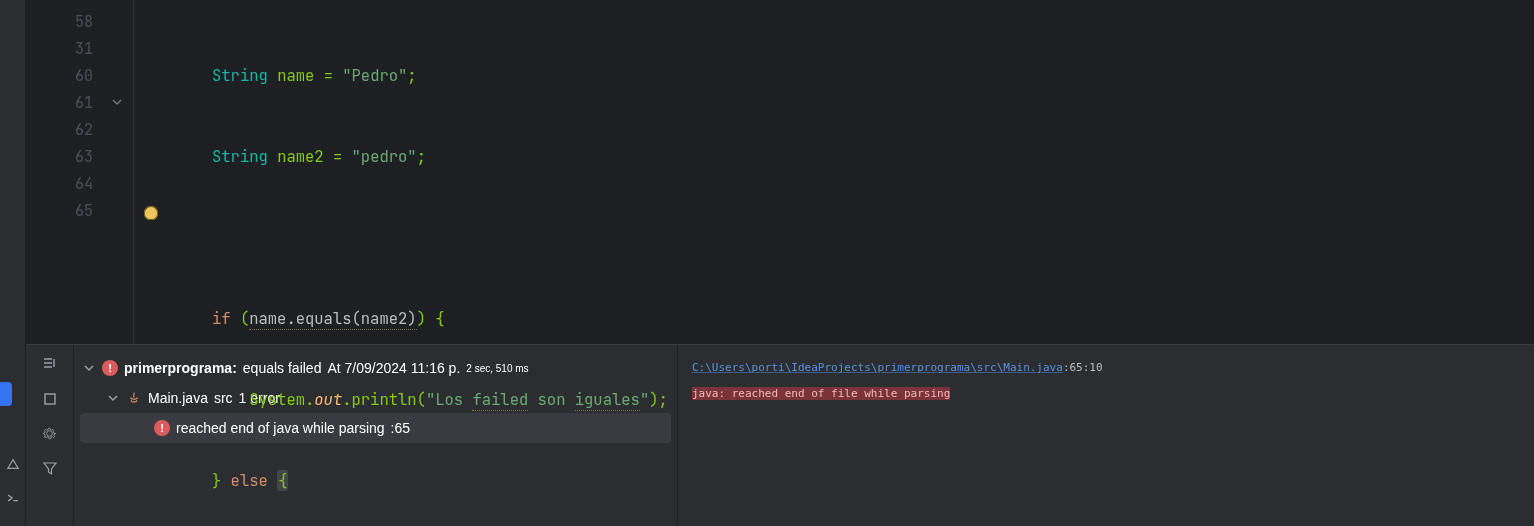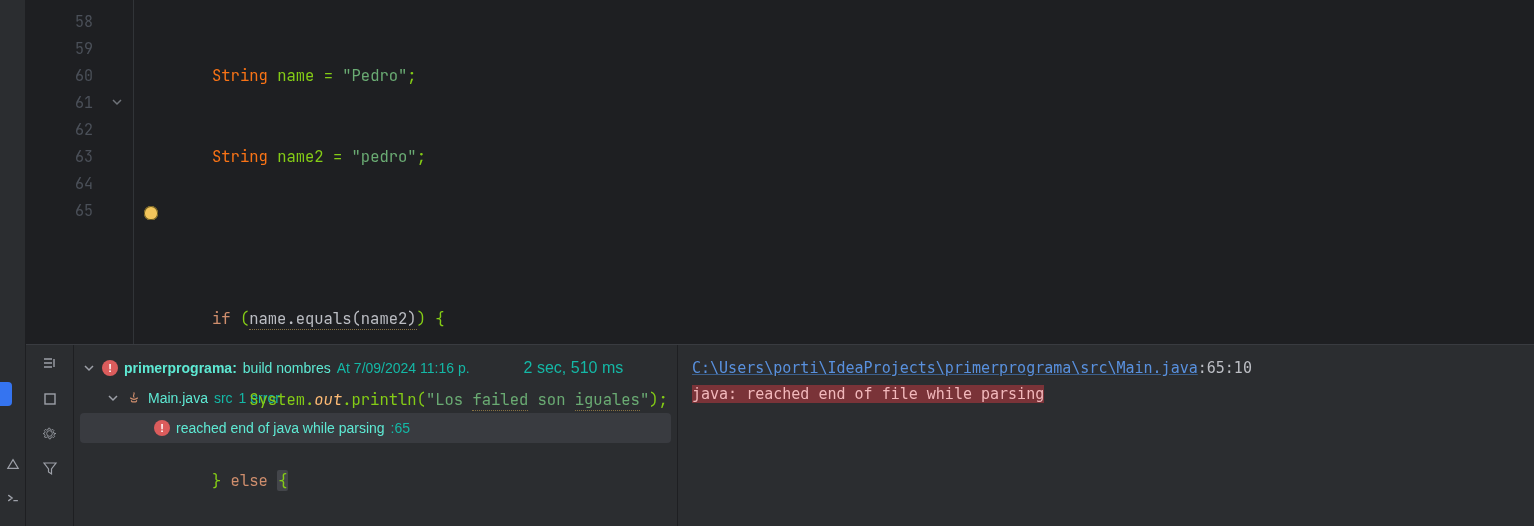--- a/index.html
+++ b/index.html
@@ -92,21 +92,21 @@
     padding-top: 8px;
     font-size: 15.5px;
     line-height: 27px;
     white-space: pre;
     position: relative;
   }
   .code-line { height: 27px; padding-left: 78px; }
 
   
   .kw   { color: #cf8e6d; }
-  .type { color: #f97316; }
+  .type { color: #14b8a6; }
   .str  { color: #6aab73; }
   .fld  { color: #fdba74; font-style: italic; }
   .warn { color: #bcbec4; border-bottom: 1px dotted #857042; }
   .warn-str { color: #6aab73; border-bottom: 1px dotted #857042; }
   .pln  { color: #84cc16; }
   .brace-hl { background: #43454a; border-radius:2px; padding:0 1px;}
 
   .minimap {
     position:absolute;
     right:0; top:0; bottom:0;
@@ -190,28 +190,28 @@
   .err-icon {
     width:16px; height:16px; border-radius:50%;
     background:#db5c5c;
     display:inline-flex; align-items:center; justify-content:center;
     color:#fff; font-size:11px; font-weight:700;
   }
   .java-icon {
     width:16px; height:16px;
     display:inline-flex; align-items:center; justify-content:center;
   }
-  .tree-text { color:#5eead4; }
-  .tree-dim  { color:#14b8a6; }
+  .tree-text { color:#ffffff; }
+  .tree-dim  { color:#ffffff; }
 
   .error-output {
     flex:1;
     padding: 10px 14px;
     font-family: ui-monospace, Consolas, monospace;
-    font-size: 15px;
+    font-size: 11px;
     line-height: 26px;
     white-space: pre;
     color:#bcbec4;
     overflow:auto;
   }
   .file-link { color:#5991df; text-decoration: underline; text-decoration-color:#3b5e8a;}
   .loc { color:#bcbec4; }
   .err-msg { background:#7a3338; color:#f2b8bb; }
 
   svg { display:block; }
@@ -237,21 +237,21 @@
 </div>
 
 <div class="main-col">
 
   <div class="editor">
     <div class="gutter">
       <div class="gutter-line">
           <span>58</span>
         </div>
       <div class="gutter-line">
-          <span>59</span>
+          <span>31</span>
         </div>
       <div class="gutter-line">
           <span>60</span>
         </div>
       <div class="gutter-line">
         <span>61</span>
         <span class="fold">
           <svg width="12" height="12" viewBox="0 0 12 12">
               <path d="M2 4l4 4 4-4" stroke="#6f737a" stroke-width="1.5" fill="none"></path>
             </svg>
@@ -315,23 +315,23 @@
 
       <div class="build-tree">
         <div class="tree-row">
           <span class="tree-caret">
             <svg width="10" height="10" viewBox="0 0 10 10">
                 <path d="M1 3l4 4 4-4" stroke="#9da0a8" stroke-width="1.5" fill="none"></path>
               </svg>
           </span>
           <span class="err-icon">!</span>
           <span class="tree-text" style="font-weight:600;">primerprograma:</span>
-          <span class="tree-text">build nombres</span>
+          <span class="tree-text">equals failed</span>
           <span class="tree-dim">At 7/09/2024 11:16 p.</span>
-          <span class="tree-dim" style="font-size:16px;margin-left:48px;">2 sec, 510 ms</span>
+          <span class="tree-dim" style="font-size:10px;">2 sec, 510 ms</span>
         </div>
         <div class="tree-row" style="padding-left:26px;">
           <span class="tree-caret">
             <svg width="10" height="10" viewBox="0 0 10 10">
                 <path d="M1 3l4 4 4-4" stroke="#9da0a8" stroke-width="1.5" fill="none"></path>
               </svg>
           </span>
           <span class="java-icon">
             <svg width="14" height="14" viewBox="0 0 16 16">
                 <path d="M5 11c0 2 6 2 6 0M4 8c2 2 6 2 8 0M8 2c1 2-2 3 0 5" stroke="#cf8e6d" stroke-width="1.3" fill="none" stroke-linecap="round"></path>

